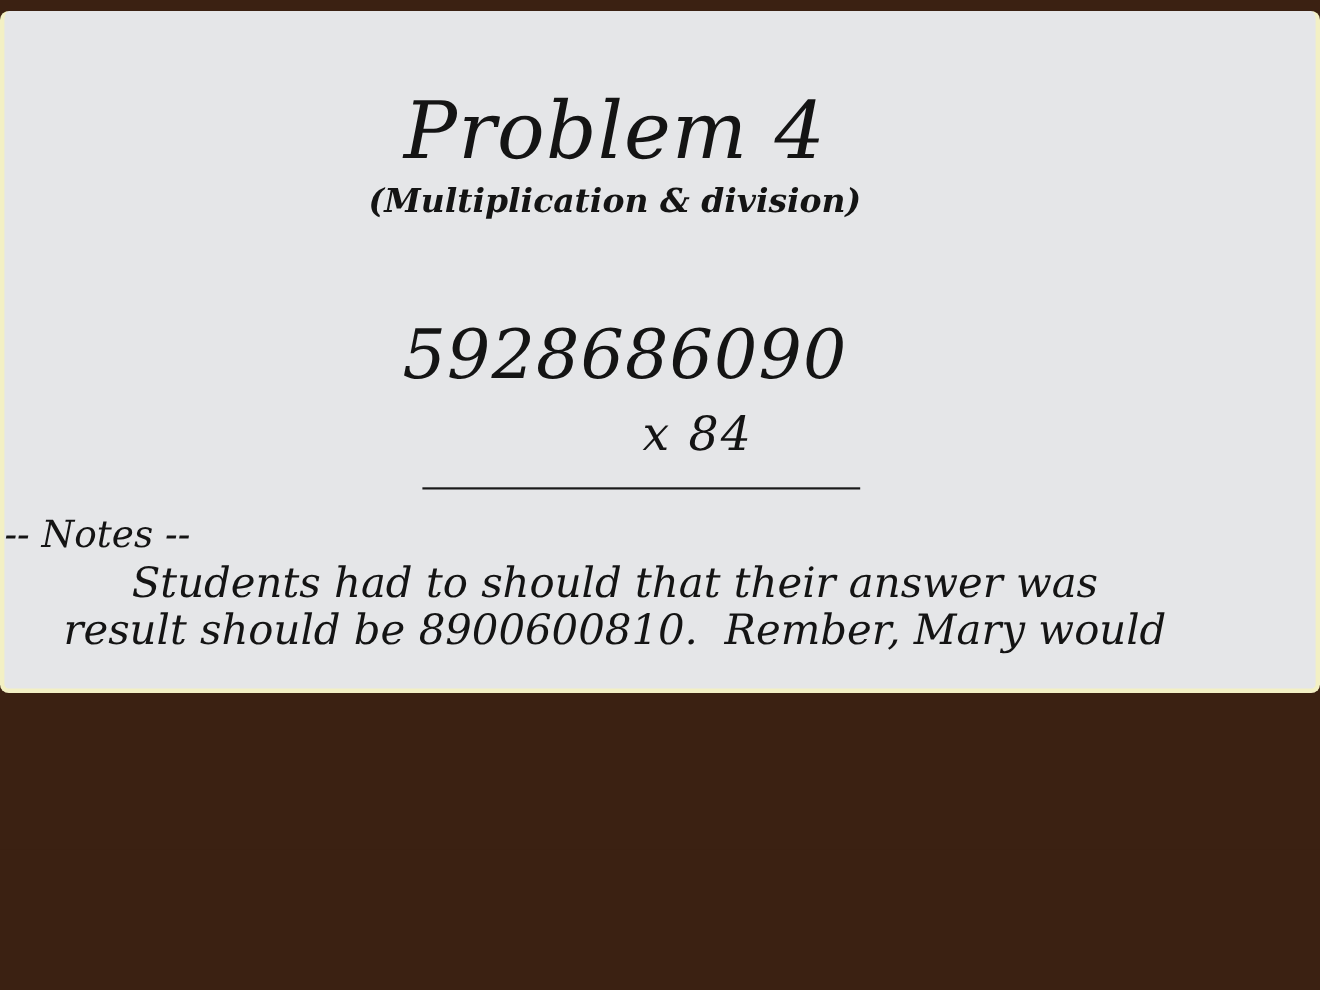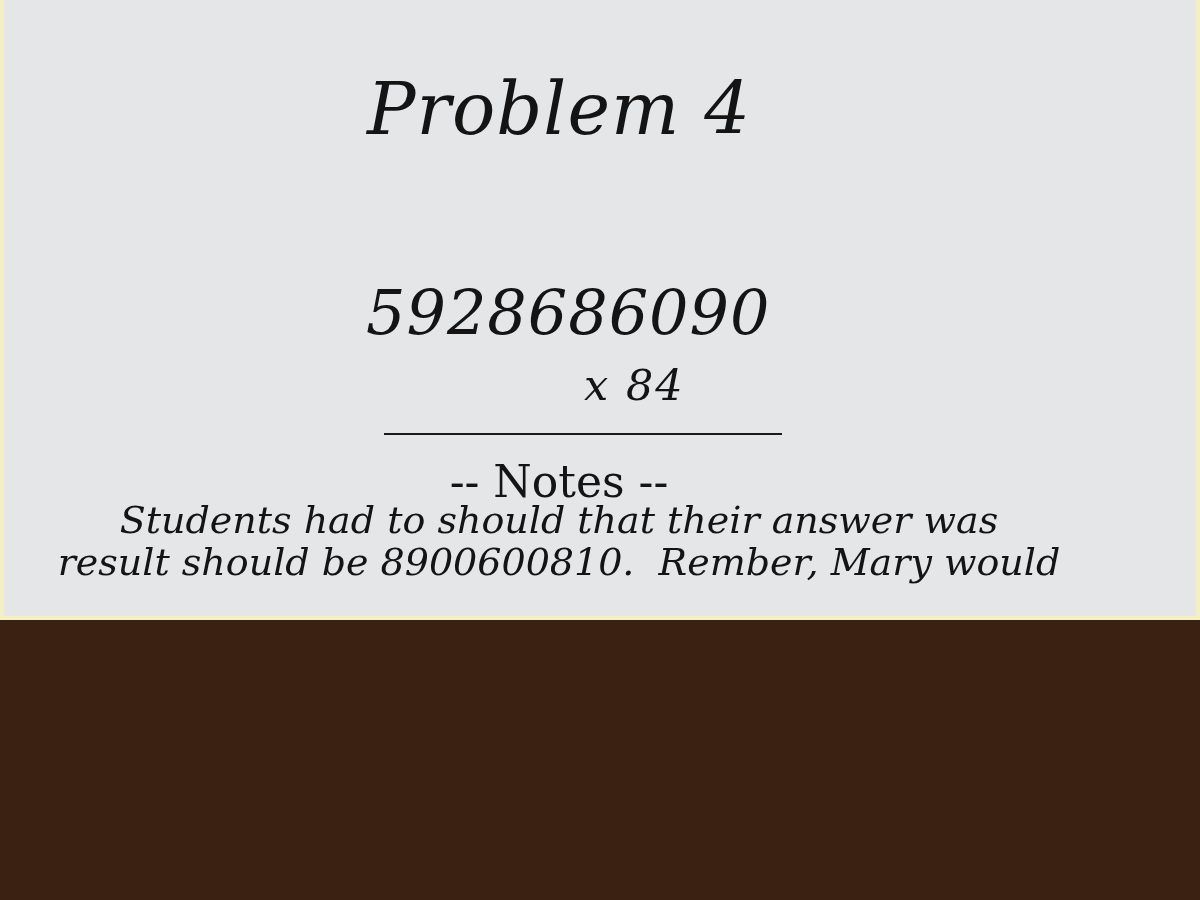--- a/index.html
+++ b/index.html
@@ -11,30 +11,31 @@
     font-family: "DejaVu Serif", "Liberation Serif", serif;
   }
   .stage {
     position: relative;
     width: 1200px;
     height: 900px;
     background: var(--footer-color, #3b2112);
   }
   .slide {
     position: absolute;
-    top: 0;
+    top: 10px;
     left: 0;
     width: 1200px;
     height: 620px;
     box-sizing: border-box;
     background: var(--bg-color, #e5e6e8);
     border-left: 4px solid var(--border-color, #f3f0c4);
     border-right: 4px solid var(--border-color, #f3f0c4);
     border-bottom: 4px solid var(--border-color, #f3f0c4);
     color: var(--text-color, #141414);
+    border-radius: 8px;
   }
   
   .content {
     position: absolute;
     top: 0;
     left: 0;
     width: 1110px;
     height: 100%;
   }
   .title {
@@ -84,22 +85,23 @@
     top: 433px;
     width: 398px;
     height: 2px;
     background: #1a1a1a;
   }
   .notes-heading {
     position: absolute;
     top: 456px;
     left: 0;
     width: 100%;
-    text-align: center;
-    font-size: 44px;
+    text-align: left;
+    font-style: italic;
+    font-size: 34px;
   }
   .notes {
     position: absolute;
     top: 499px;
     left: 0;
     width: 100%;
     text-align: center;
   }
   .notes-line {
     font-style: italic;
@@ -118,20 +120,21 @@
 </style>
 </head>
 <body>
 
 <div class="stage">
   <div class="slide">
     <div class="content">
 
       <h1 class="title">Problem 4</h1>
 
+      <div class="subtitle">(Multiplication &amp; division)</div>
 
       <div class="multiplicand">5928686090</div>
 
       <div class="multiplier">x 84</div>
 
       <div class="rule"></div>
 
       <div class="notes-heading">-- Notes --</div>
 
       <div class="notes">

